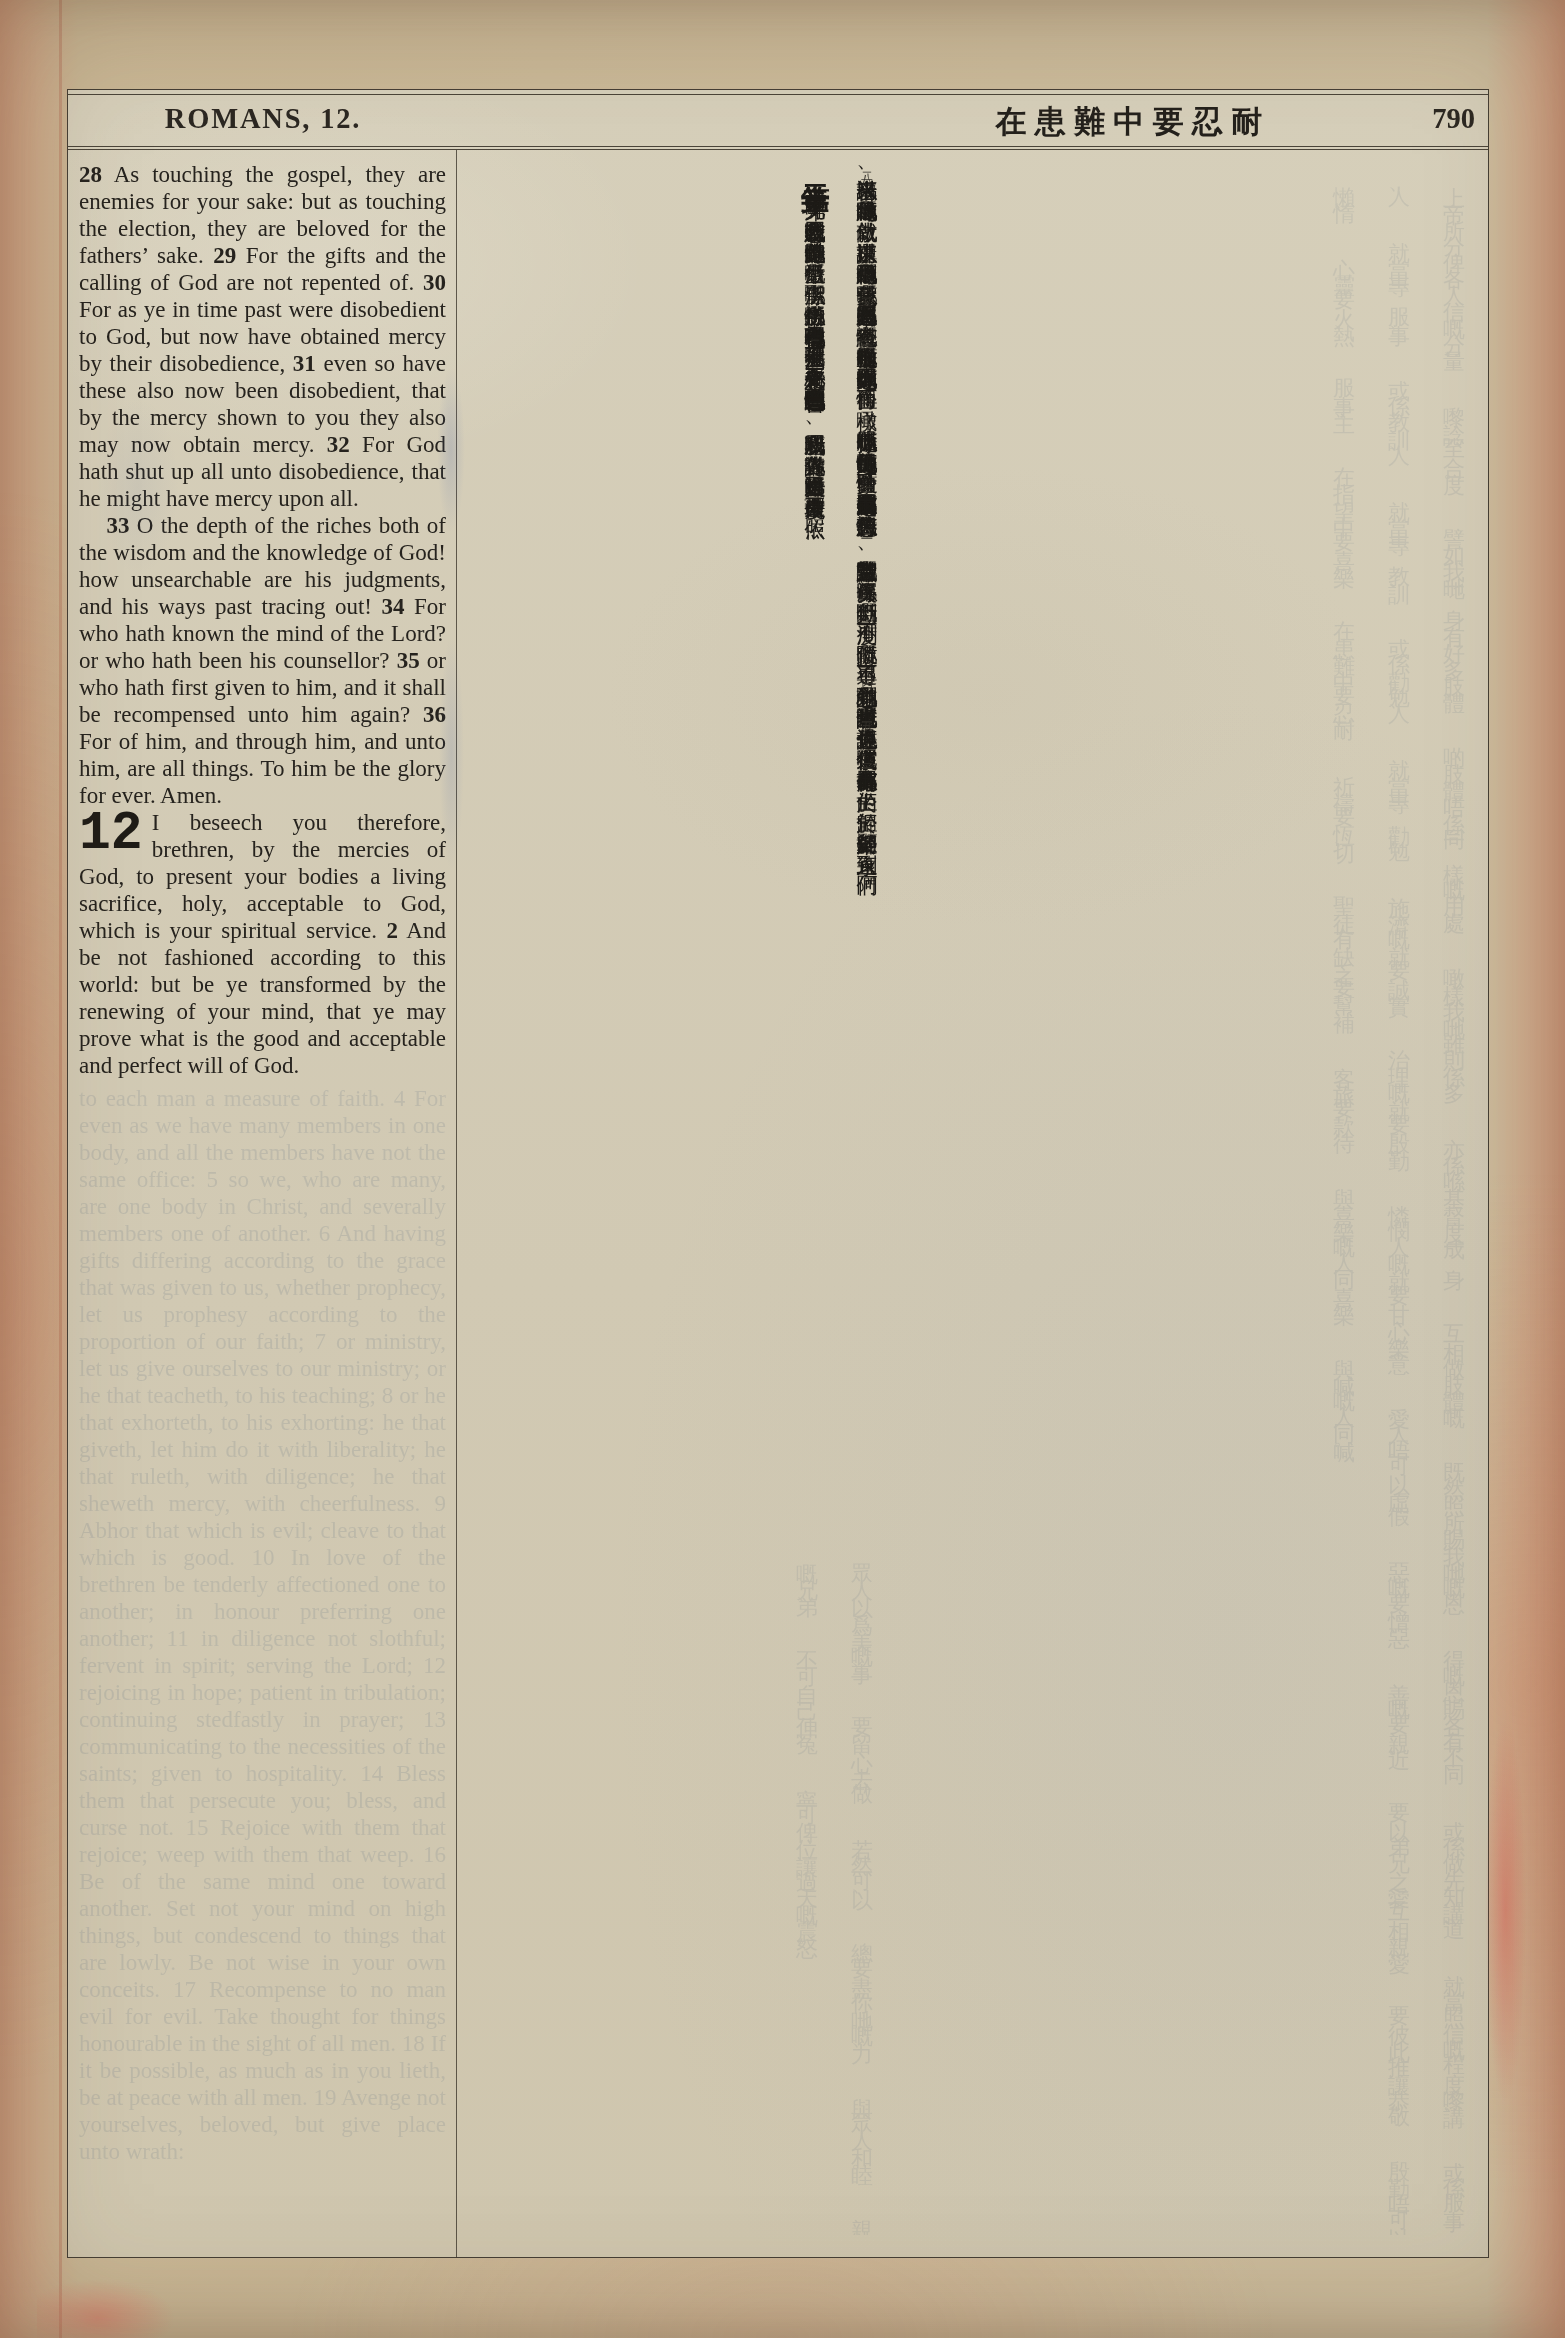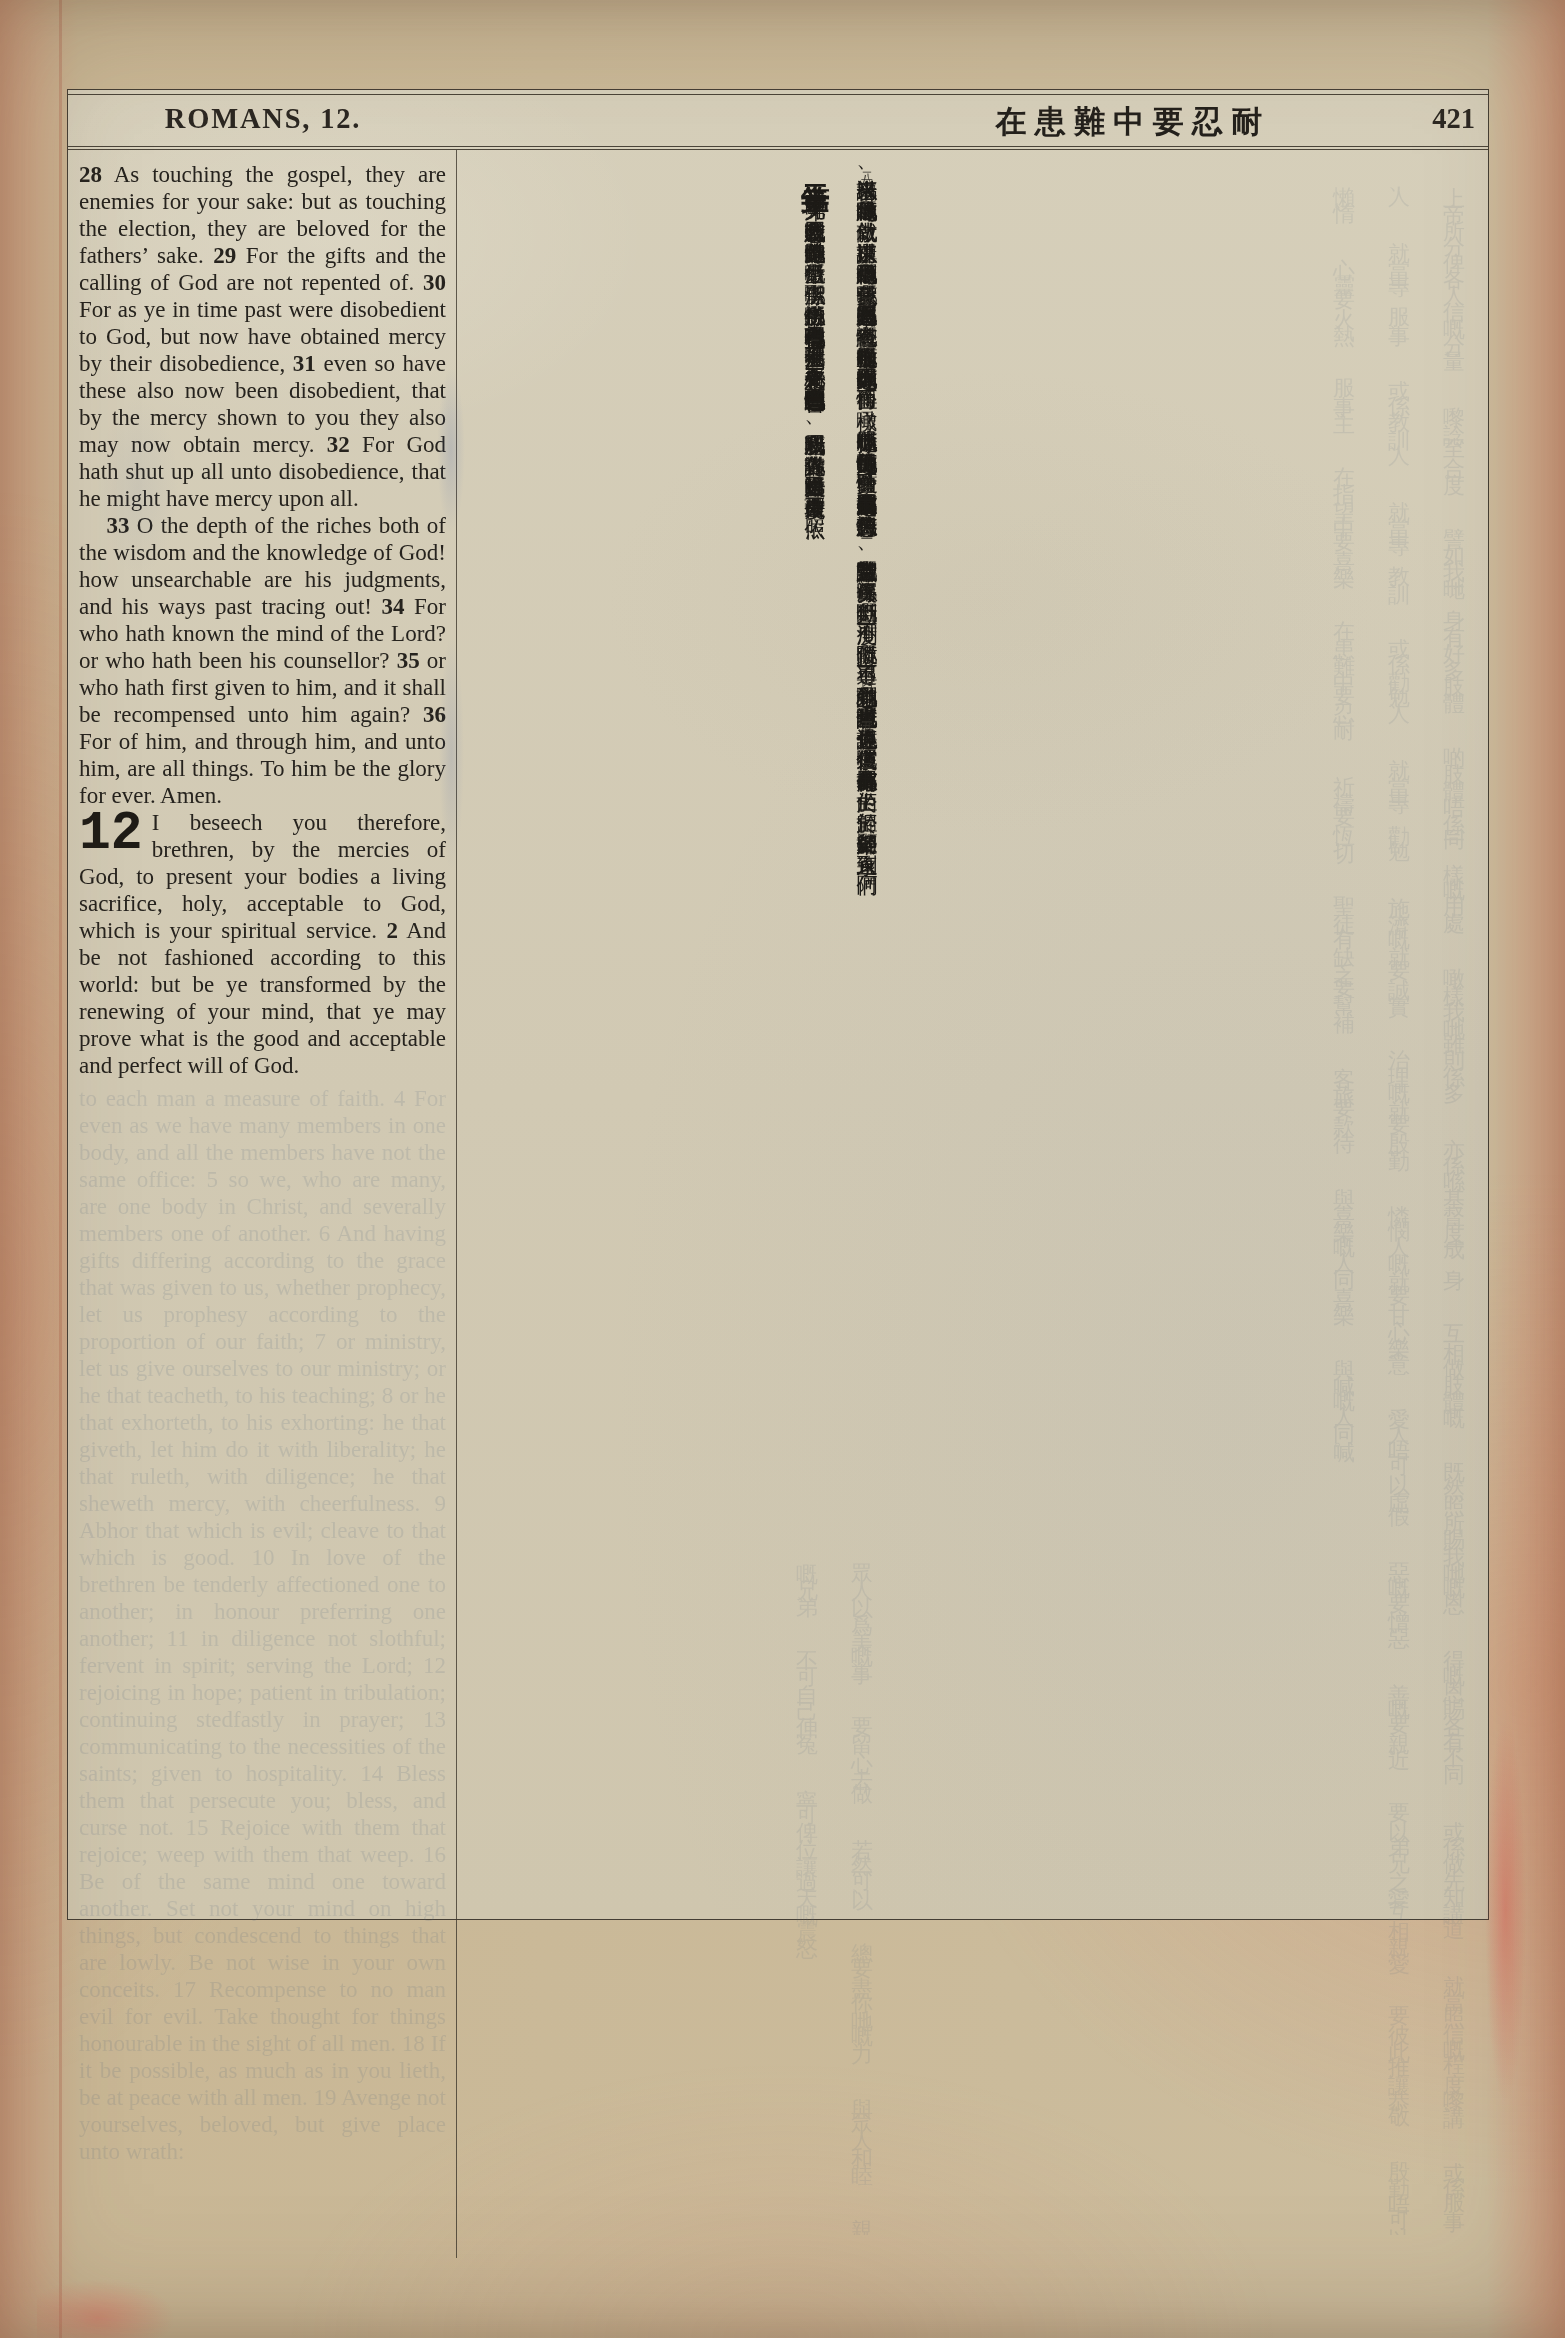--- a/index.html
+++ b/index.html
@@ -21,21 +21,21 @@
   .stain.pink-bottomleft{left:37px;bottom:0;width:202px;height:101px;
     background:radial-gradient(110px 55px at 30% 80%, rgba(225,110,95,.5), transparent 70%);}
   .stain.blue-divider1{left:430px;top:340px;width:42px;height:220px;
     background:radial-gradient(18.4px 110px at 50% 50%, rgba(80,105,170,.20), transparent 75%);}
   .stain.blue-divider2{left:432px;top:588px;width:39px;height:331px;
     background:radial-gradient(16.5px 156px at 50% 50%, rgba(80,105,170,.16), transparent 75%);}
   .stain.blue-soft{left:83px;top:367px;width:110px;height:239px;
     background:radial-gradient(55px 119px at 50% 50%, rgba(90,110,160,.08), transparent 75%);}
 
   .page-frame{
-    position:absolute;left:67px;top:89px;width:1422px;height:1831px;
+    position:absolute;left:67px;top:89px;width:1422px;height:2169px;
     border:1.8px solid #443e34;box-sizing:border-box;
     background:
       radial-gradient(551px 349px at 18% 8%, rgba(255,255,248,.14), transparent 60%),
       radial-gradient(1010px 1561px at 82% 72%, rgba(150,162,180,.10), transparent 62%),
       radial-gradient(643px 386px at 65% 28%, rgba(196,188,166,.22), transparent 60%),
       linear-gradient(180deg, #d6cfba 0%, #d1c9b3 55%, #cfc6ae 100%);
   }
   .page-header{
     margin-top:3.7px;height:51px;position:relative;
     border-top:0.9px solid #4a4439;border-bottom:0.9px solid #4a4439;
@@ -77,21 +77,21 @@
 </style>
 </head>
 <body>
 
 <div class="edge-line" style="left:59px;"></div>
 
 <div class="page-frame">
   <header class="page-header">
     <div class="header-english">ROMANS, 12.</div>
     <div class="header-chinese">在患難中要忍耐</div>
-    <div class="page-number">421</div>
+    <div class="page-number">790</div>
   </header>
 
   <div class="content">
     <div class="col-english">
         <p class="noindent"><span class="vnum">28</span><span> As touching the gospel, they are enemies for your sake: but as touching the election, they are beloved for the fathers’ sake. </span><span class="vnum">29</span><span> For the gifts and the calling of God are not repented of. </span><span class="vnum">30</span><span> For as ye in time past were disobedient to God, but now have obtained mercy by their disobedience, </span><span class="vnum">31</span><span> even so have these also now been disobedient, that by the mercy shown to you they also may now obtain mercy. </span><span class="vnum">32</span><span> For God hath shut up all unto disobedience, that he might have mercy upon all.</span></p>
         <p><span class="vnum">33</span><span> O the depth of the riches both of the wisdom and the knowledge of God! how unsearchable are his judgments, and his ways past tracing out! </span><span class="vnum">34</span><span> For who hath known the mind of the Lord? or who hath been his counsellor? </span><span class="vnum">35</span><span> or who hath first given to him, and it shall be recompensed unto him again? </span><span class="vnum">36</span><span> For of him, and through him, and unto him, are all things. To him </span><span class="ital">be</span><span> the glory for ever. Amen.</span></p>
         <p class="noindent"><span class="dropcap">12</span><span>I beseech you therefore, brethren, by the mercies of God, to present your bodies a living sacrifice, holy, acceptable to God, </span><span class="ital">which is</span><span> your spiritual service. </span><span class="vnum">2</span><span> And be not fashioned according to this world: but be ye transformed by the renewing of your mind, that ye may prove what is the good and acceptable and perfect will of God.</span></p>
         <div class="ghost-english">to each man a measure of faith. 4 For even as we have many members in one body, and all the members have not the same office: 5 so we, who are many, are one body in Christ, and severally members one of another. 6 And having gifts differing according to the grace that was given to us, whether prophecy, let us prophesy according to the proportion of our faith; 7 or ministry, let us give ourselves to our ministry; or he that teacheth, to his teaching; 8 or he that exhorteth, to his exhorting: he that giveth, let him do it with liberality; he that ruleth, with diligence; he that sheweth mercy, with cheerfulness. 9 Abhor that which is evil; cleave to that which is good. 10 In love of the brethren be tenderly affectioned one to another; in honour preferring one another; 11 in diligence not slothful; fervent in spirit; serving the Lord; 12 rejoicing in hope; patient in tribulation; continuing stedfastly in prayer; 13 communicating to the necessities of the saints; given to hospitality. 14 Bless them that persecute you; bless, and curse not. 15 Rejoice with them that rejoice; weep with them that weep. 16 Be of the same mind one toward another. Set not your mind on high things, but condescend to things that are lowly. Be not wise in your own conceits. 17 Recompense to no man evil for evil. Take thought for things honourable in the sight of all men. 18 If it be possible, as much as in you lieth, be at peace with all men. 19 Avenge not yourselves, beloved, but give place unto wrath:</div>
       </div>
     <div class="divider"></div>

